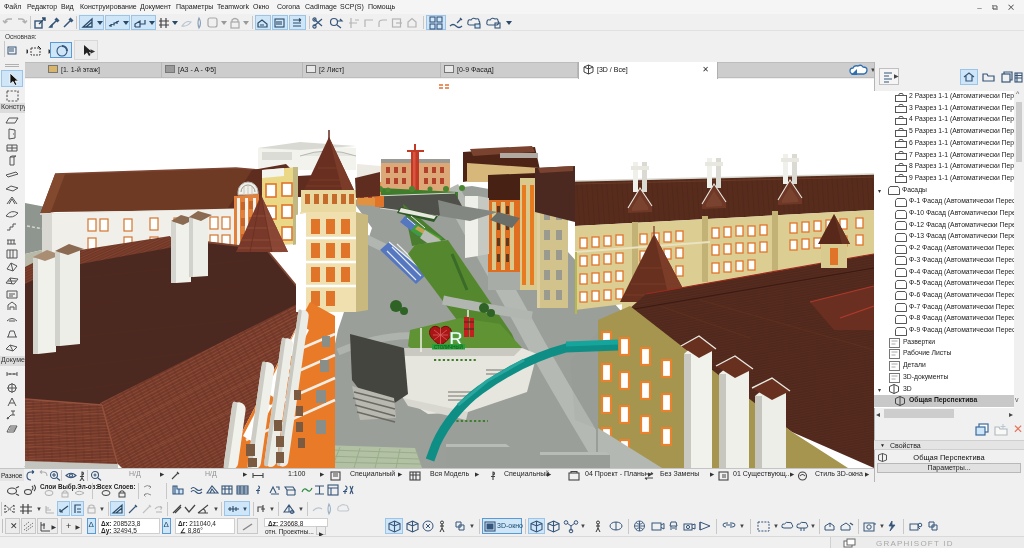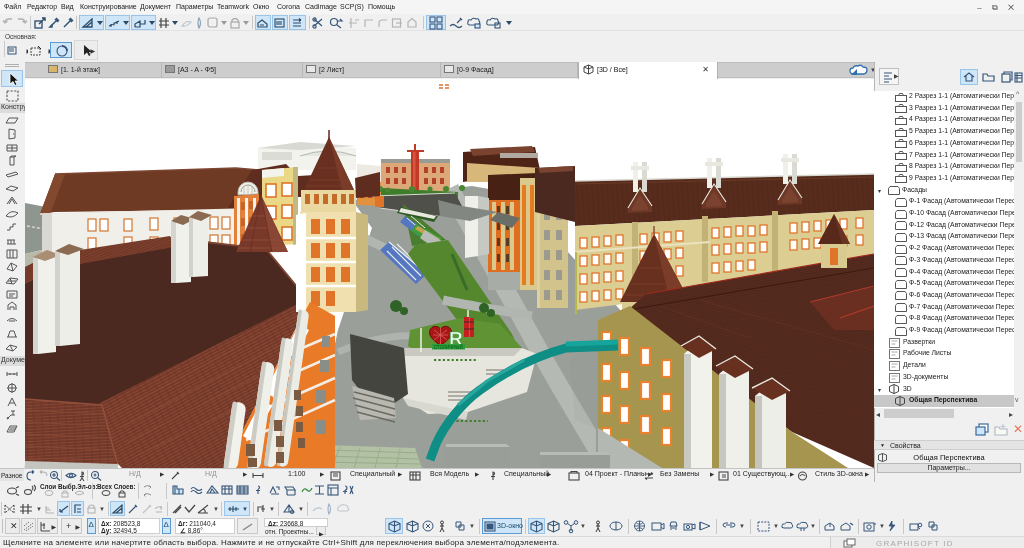--- a/index.html
+++ b/index.html
@@ -1798,21 +1798,20 @@
         <path d="M10 7 L12 9"></path>
       </g>
     </svg>
     <svg class="ic" style="left:925px;top:3px" width="15" height="13" viewBox="0 0 15 13">
       <g fill="none" stroke="#35557a" stroke-width="1.0">
         <path d="M4 2 L9 2 L9 7 L4 7z M7 5 L12 5 L12 10 L7 10z"></path>
       </g>
     </svg>
   </div>
 <div class="abs statusbar">
-    <span style="position:absolute;left:3px;top:1px">Щелкните на элементе или начертите область выбора. Нажмите и не отпускайте Ctrl+Shift для переключения выбора элемента/подэлемента.</span>
     <div style="position:absolute;left:830px;top:0;width:194px;height:12px;background:#ececec;border-left:1px solid #d0d0d0"></div>
     <svg class="ic" style="left:843px;top:1px" width="13" height="11" viewBox="0 0 13 11">
       <g fill="none" stroke="#666" stroke-width="1.0">
         <rect x="1" y="3" width="8" height="6" fill="#fff"></rect>
         <rect x="4" y="1" width="8" height="6" fill="#fff"></rect>
       </g>
     </svg>
     <span style="position:absolute;left:876px;top:2px;color:#a8a8a8;font-size:8px;letter-spacing:1.2px">GRAPHISOFT ID</span>
   </div>
 

